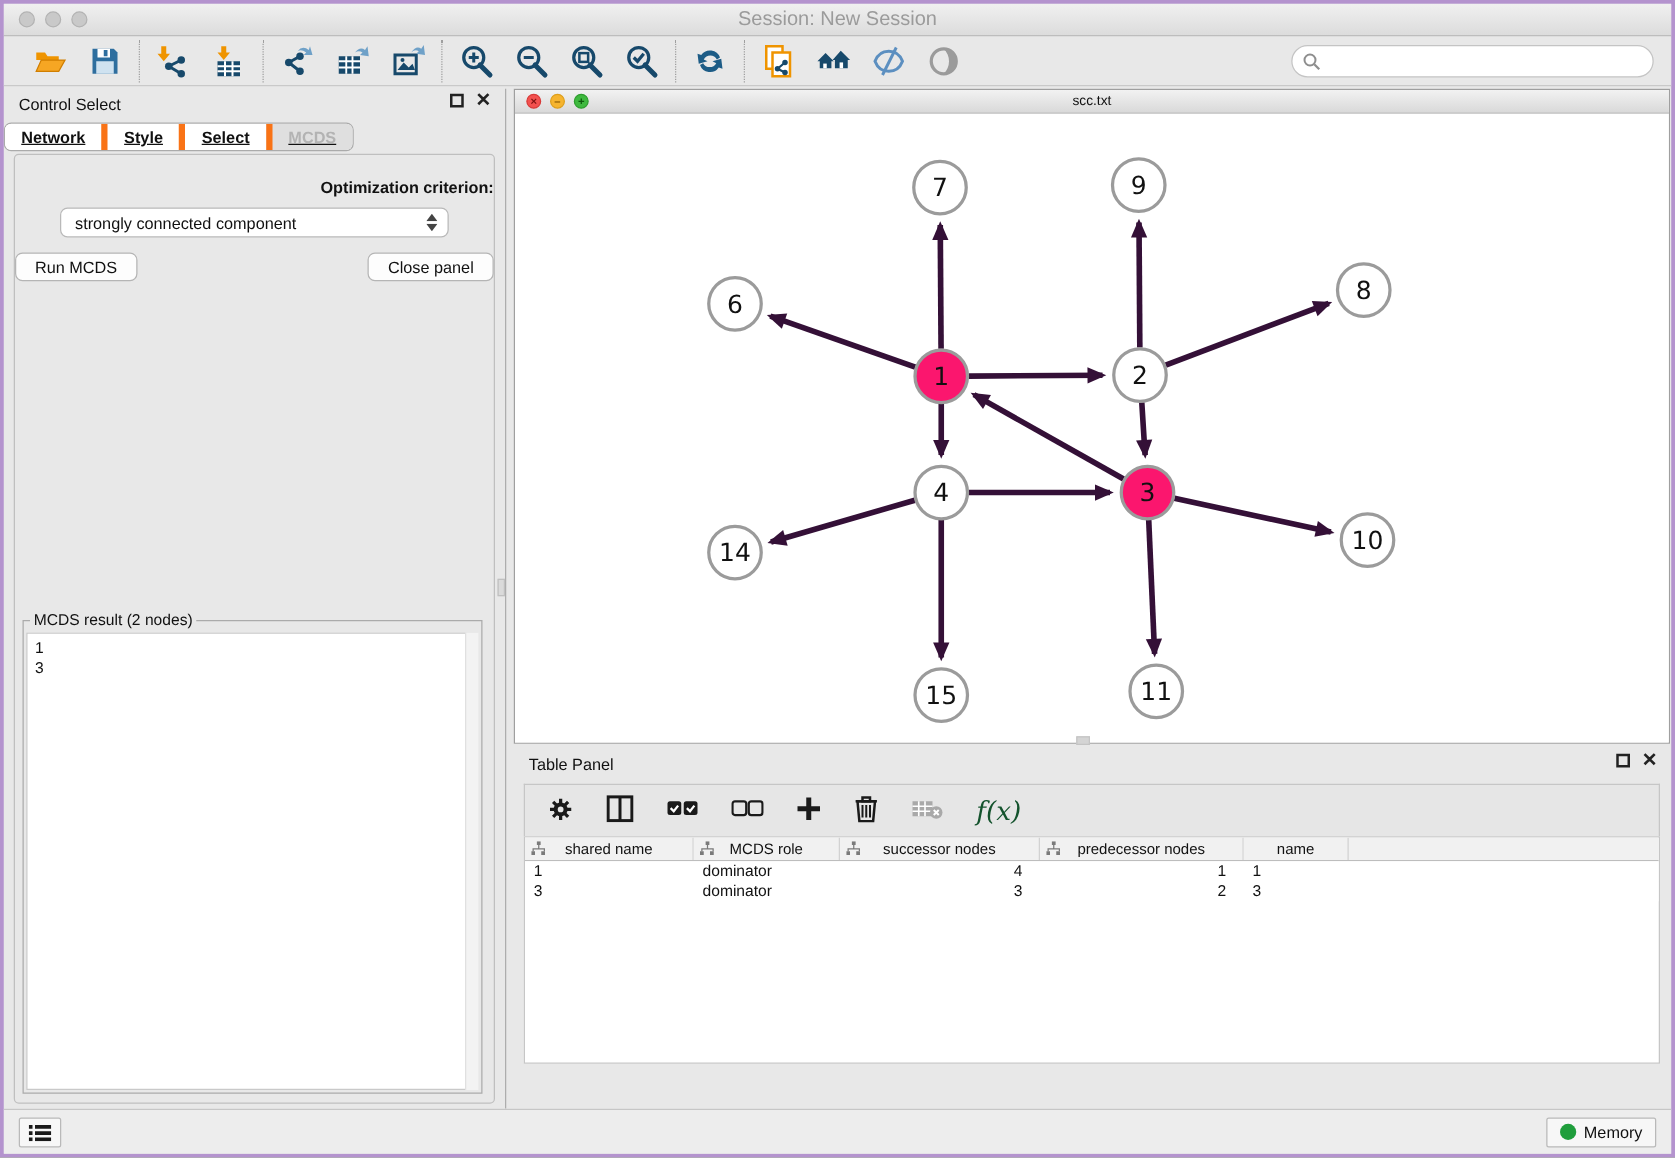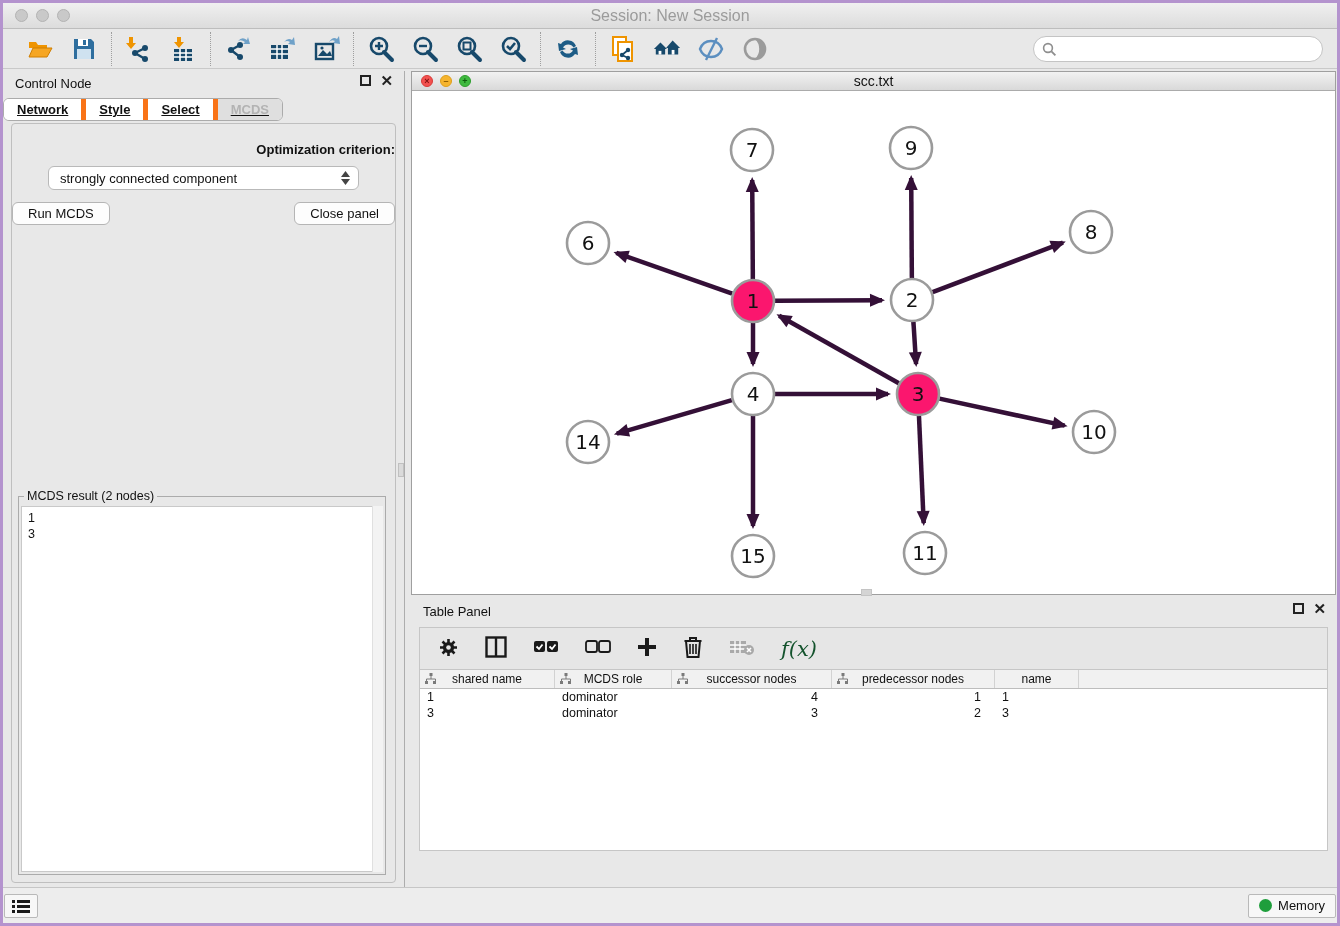--- a/index.html
+++ b/index.html
@@ -65,21 +65,21 @@
   .net-window { position:absolute; left:408px; top:68px; width:925px; height:524px;
     border:1px solid #9F9F9F; background:#fff; }
   .net-titlebar { height:19px; background:linear-gradient(#F2F2F2,#D9D9D9);
     border-bottom:1px solid #ABABAB; position:relative; display:flex; align-items:center; }
   .net-dots { position:absolute; left:9px; top:3px; display:flex; gap:7px; }
   .net-dot { width:12px; height:12px; border-radius:50%; display:flex; align-items:center;
     justify-content:center; font-size:9px; font-weight:bold; line-height:1; }
   .net-dot.red { background:#F3514F; border:1px solid #D83B39; color:#7E1110; }
   .net-dot.yellow { background:#F6B42E; border:1px solid #DE9F1B; color:#8A5A00; }
   .net-dot.green { background:#3FB93F; border:1px solid #2E9E2E; color:#0D5B0D; }
-  .net-title { width:100%; text-align:center; font-size:14px; color:#111; }
+  .net-title { width:100%; text-align:center; font-size:11px; color:#111; }
   .net-canvas { position:relative; width:923px; height:503px; background:#fff; overflow:hidden; }
 
   
   .table-panel { position:absolute; left:408px; top:596px; width:925px; height:290px; }
   .tp-toolbar { position:absolute; left:8px; right:8px; top:28px; height:42px;
     border:1px solid #C6C6C6; border-bottom:none; background:#E6E6E6;
     display:flex; align-items:center; gap:26px; padding:0 18px; }
   .tp-body { position:absolute; left:8px; right:8px; top:70px; bottom:38px;
     border:1px solid #C6C6C6; background:#fff; overflow:hidden; }
   .tbl-header { display:flex; height:19px; background:#F1F1F1; border-bottom:1px solid #BDBDBD; }
@@ -90,21 +90,21 @@
   .td-cell { overflow:hidden; white-space:nowrap; }
   .tab-strip { position:absolute; left:0; right:0; bottom:0; height:38px; background:#DCDCDC;
     border-top:1px solid #C6C6C6; display:flex; align-items:center; justify-content:center; }
   .bottom-tabs { display:flex; border:1px solid #ACACAC; border-radius:6px; overflow:hidden; background:#fff; }
   .btab { padding:4px 14px; font-size:13.5px; font-weight:bold; color:#111; background:#fff; border-left:1px solid #C7C7C7; }
   .btab:first-child { border-left:none; }
   .btab.active { background:#D8D8D8; color:#BBBBBB; }
 
   
   .statusbar { position:absolute; left:0; right:0; bottom:0; height:36px; background:#EDEDED;
-    border-top:1px solid #C6C6C6; display:flex; align-items:center; padding:0 1px; }
+    border-top:1px solid #C6C6C6; display:flex; align-items:center; padding:0 12px; }
   .sb-btn { height:24px; border:1px solid #B9B9B9; background:#F7F7F7; display:flex;
     align-items:center; gap:6px; padding:0 7px; border-radius:2px; }
   .memory-btn { margin-left:auto; padding:0 10px; font-size:13px; }
   .mem-dot { width:13px; height:13px; border-radius:50%; background:#1F9E3C; }
   .fx-label { font-family:"DejaVu Serif", serif; font-style:italic; font-size:21px; color:#14532d; }
 </style>
 </head>
 <body>
 
 <div class="app">
@@ -258,21 +258,21 @@
       <input class="search-input" type="text" placeholder="" style="">
       <svg class="search-glass" width="15" height="15" viewBox="0 0 15 15">
           <circle cx="6" cy="6" r="4.4" fill="none" stroke="#8E8E8E" stroke-width="1.6"></circle>
           <path d="M9.4 9.4 L13.4 13.4" stroke="#8E8E8E" stroke-width="1.8"></path>
         </svg>
     </div>
   </div>
 
   <div class="control-panel">
     <div class="panel-head">
-      <span class="panel-title">Control Node</span>
+      <span class="panel-title">Control Select</span>
       <span class="panel-head-btns">
         <span class="float-btn"></span>
         <span class="close-btn">✕</span>
       </span>
     </div>
     <div class="seg-tabs">
         <div class="seg-wrap" id="cp-tabs">
           <div class="seg-tab">Network</div>
           <div class="seg-tab">Style</div>
           <div class="seg-tab">Select</div>

